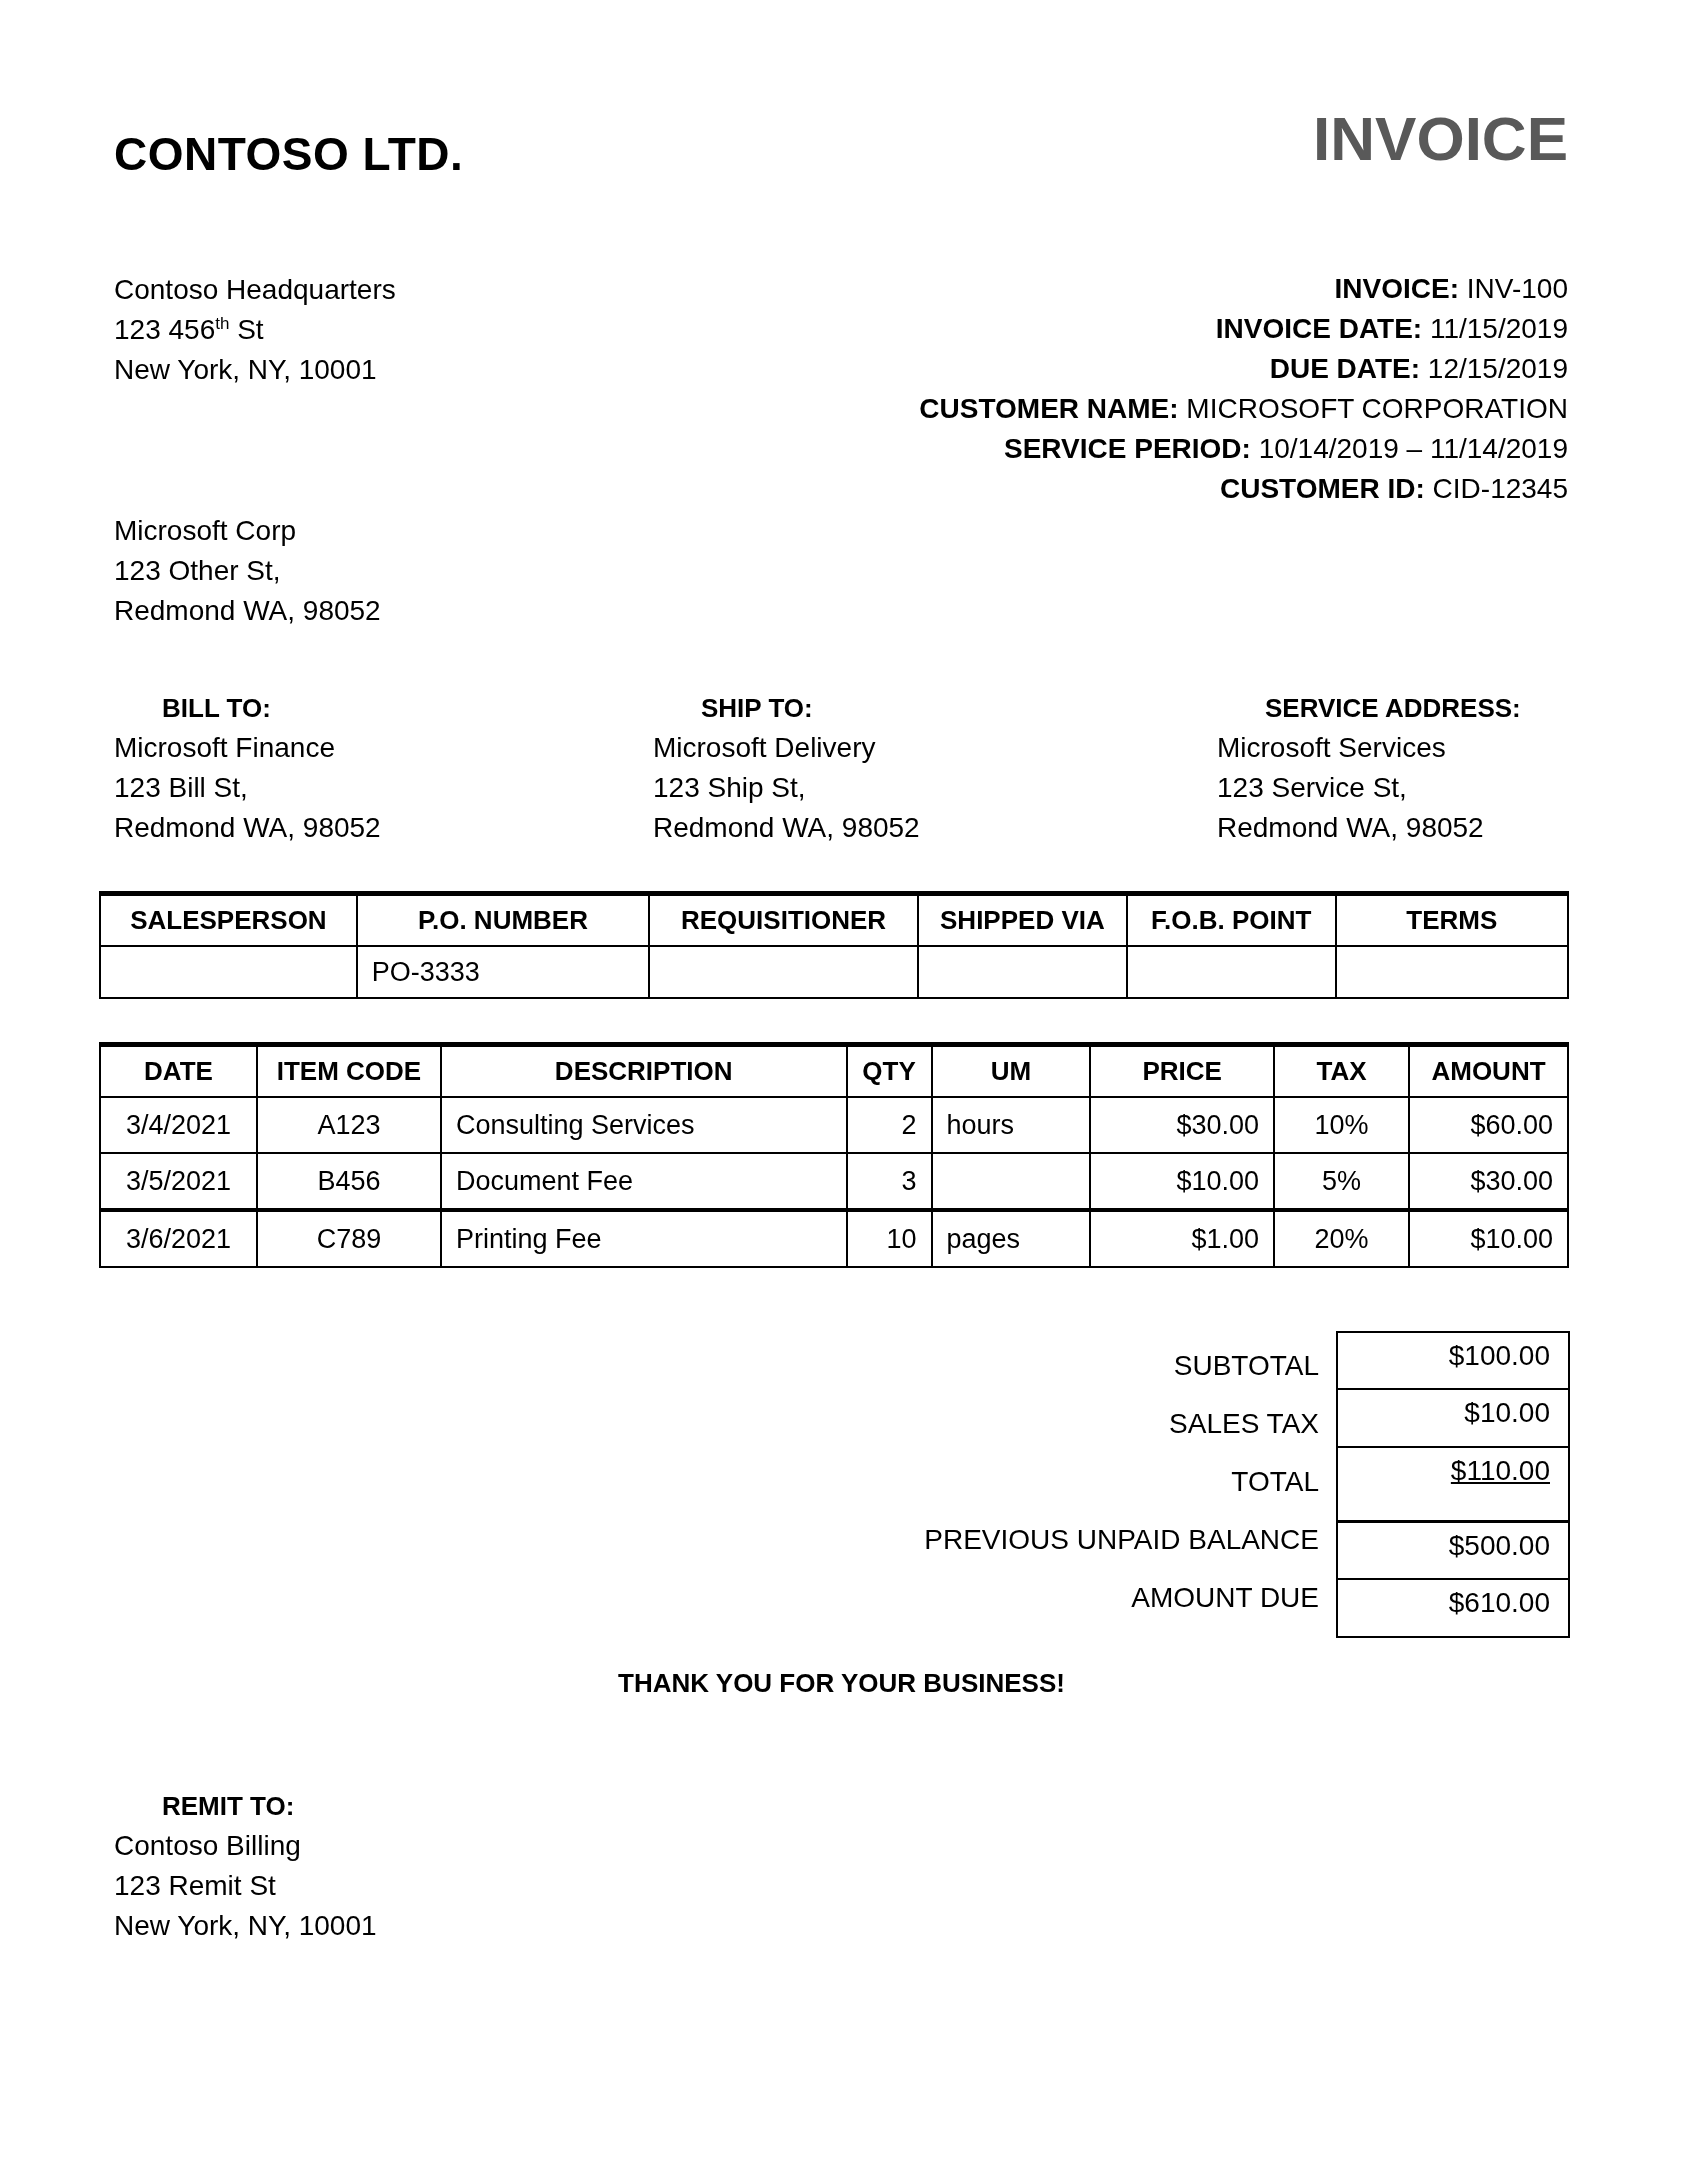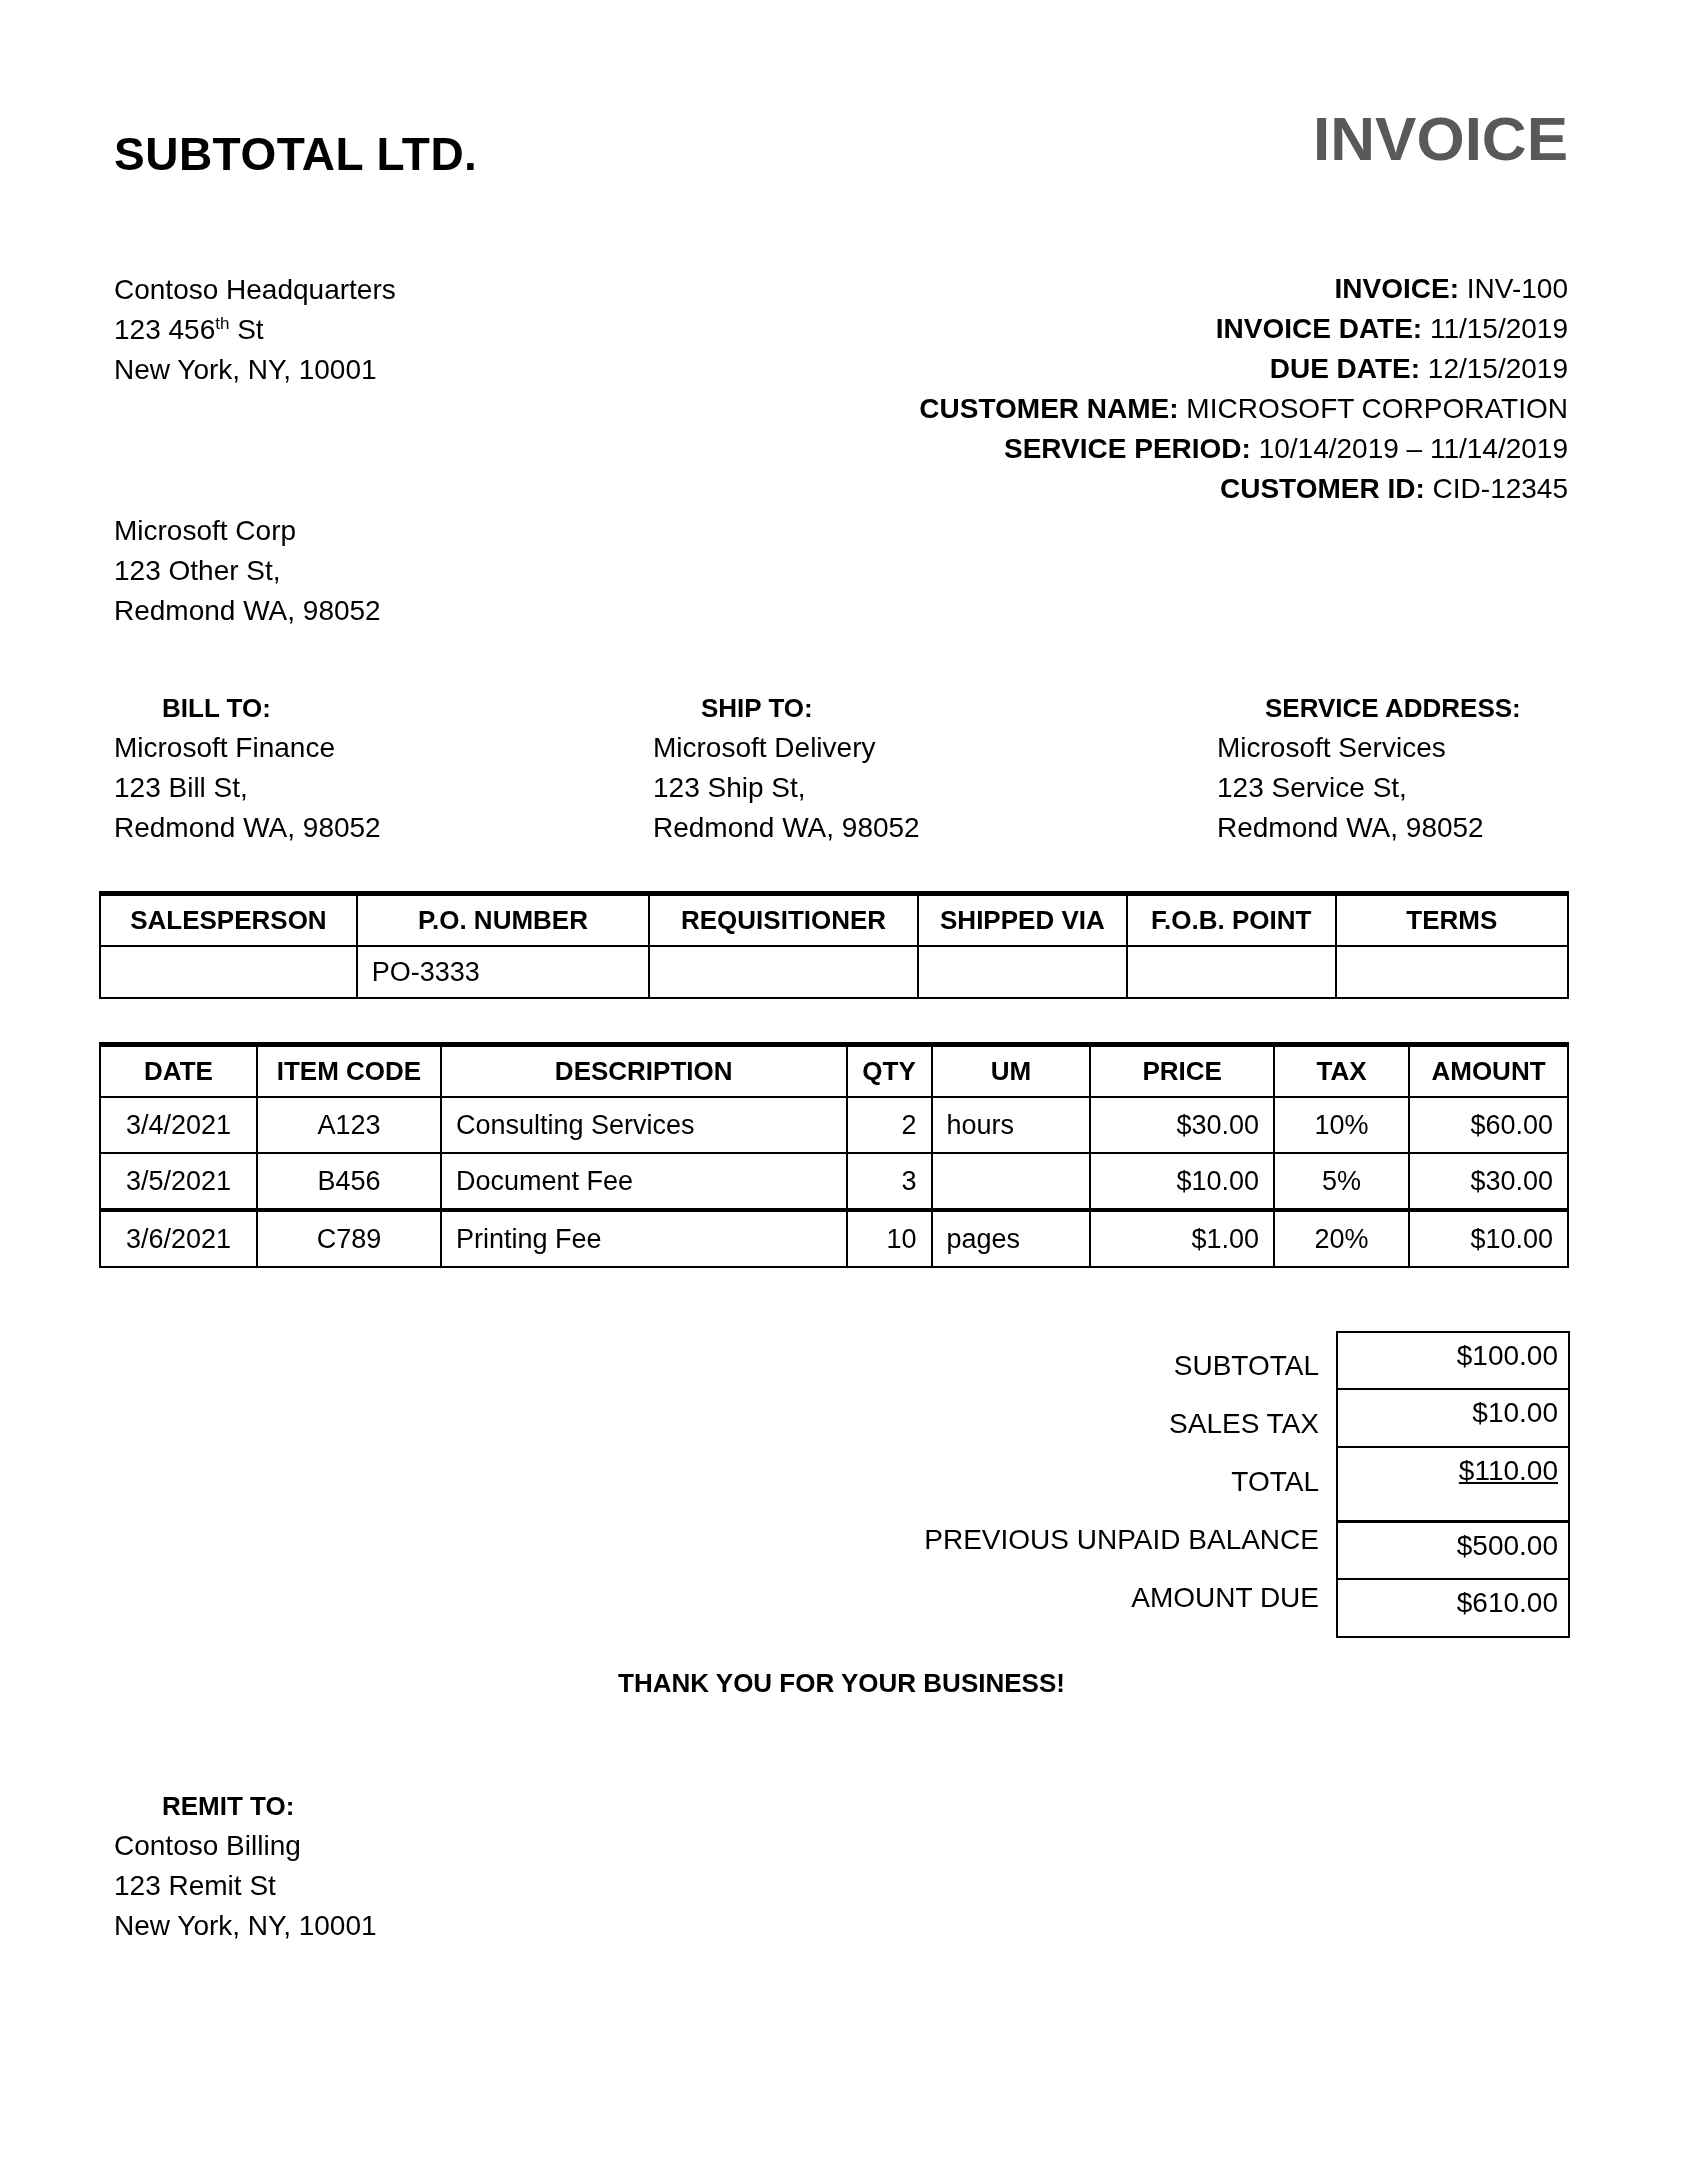--- a/index.html
+++ b/index.html
@@ -16,28 +16,28 @@
   table td, table th{border:2px solid #000;padding:0 14px;white-space:nowrap;}
   table tr:first-child th{border-top:5px solid #000;}
   th{font-weight:bold;text-align:center;height:49px;font-size:26px;margin-left:7px;}
   .t1 td{height:50px;}
   .t2 td{height:54px;}
   .c{text-align:center;}
   .r{text-align:right;}
   .l{text-align:left;}
   .totals-labels{right:364px;text-align:right;}
   .totals-box{left:1336px;width:234px;top:1331px;}
-  .tot-cell{border:2px solid #000;height:56px;box-sizing:border-box;text-align:right;padding-right:10px;font-size:28px;line-height:45px;margin-top:-2px;}
+  .tot-cell{border:2px solid #000;height:56px;box-sizing:border-box;text-align:right;padding-right:18px;font-size:28px;line-height:45px;margin-top:-2px;}
   .tot-lbl{height:58px;line-height:69px;font-size:28px;}
   .thanks{left:0;width:1683px;text-align:center;top:1668px;font-size:26px;font-weight:bold;}
 </style>
 </head>
 <body>
 
-<div class="abs company">SUBTOTAL LTD.</div>
+<div class="abs company">CONTOSO LTD.</div>
 <div class="abs doc-title">INVOICE</div>
 
 <div class="abs txt" style="left:114px;top:270px;">
   <div>Contoso Headquarters</div>
   <div><span>123 456</span><sup>th</sup><span> St</span></div>
   <div>New York, NY, 10001</div>
 </div>
 
 <div class="abs txt meta">
   <div><b>INVOICE:</b> <span>INV-100</span></div>

